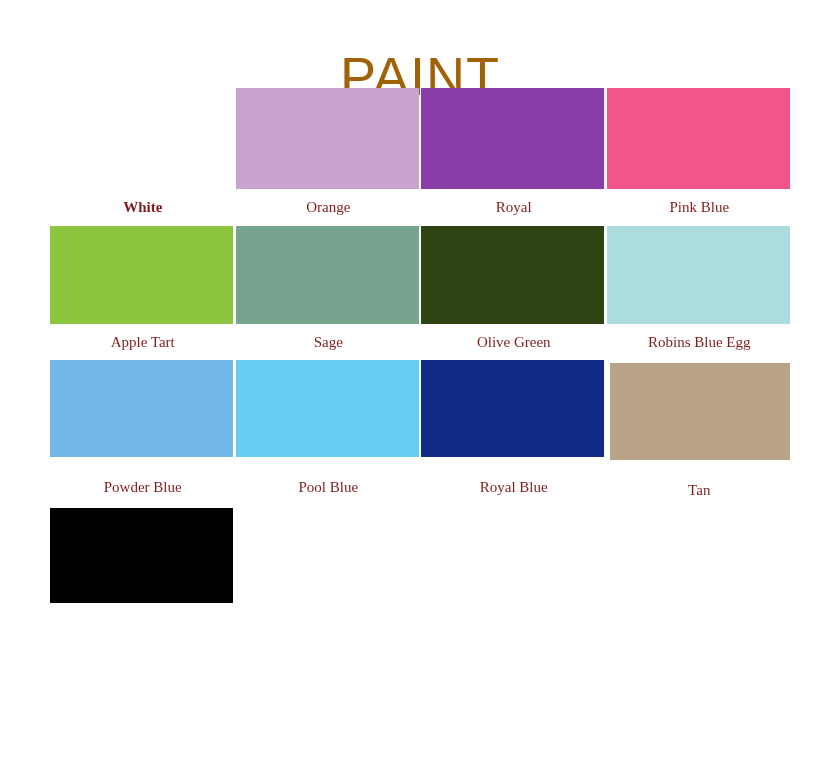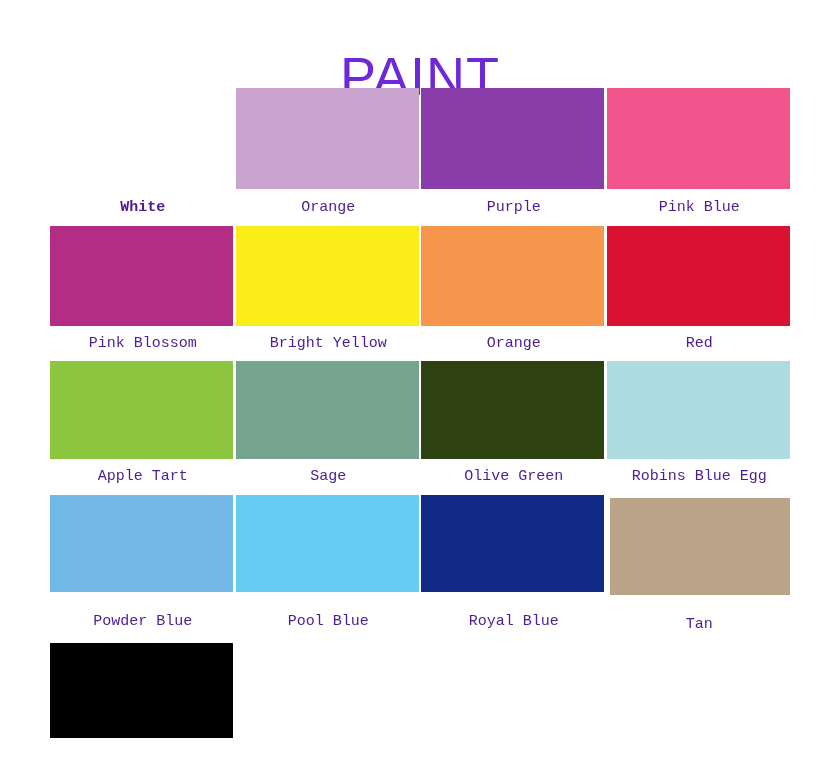--- a/index.html
+++ b/index.html
@@ -22,21 +22,21 @@
     position: absolute;
     top: 8px;
     left: 0;
     width: 840px;
     text-align: center;
     font-family: "Liberation Sans", sans-serif;
     font-size: 54px;
     font-weight: 400;
     letter-spacing: 1px;
     line-height: 64px;
-    color: #6d28d9;
+    color: #a16207;
     white-space: nowrap;
   }
 
   
   #swatch-table {
     position: absolute;
     top: 88px;
     left: 50px;
     width: 742px;
     border-collapse: collapse;
@@ -72,24 +72,24 @@
     font-size: 0;
   }
   .swatch.white {
     background: #ffffff;
   }
 
   .caption {
     display: block;
     height: 36px;
     line-height: 36px;
-    font-family: Liberation Mono, monospace;
+    font-family: Liberation Serif, serif;
     font-size: 15px;
     font-weight: 400;
-    color: #4c1d95;
+    color: #7f1d1d;
     text-align: center;
     white-space: nowrap;
   }
   .caption.bold {
     font-weight: 700;
   }
 
   
   .r1 .swatch { height: 101px; }
   .r1 .caption { height: 37px; line-height: 37px; }
@@ -128,57 +128,31 @@
       </td>
       <td class="col-rule">
         <div class="cell">
           <span class="swatch" style="background-color: rgb(203, 163, 207);"></span>
           <span class="caption">Orange</span>
         </div>
       </td>
       <td class="col-rule">
         <div class="cell">
           <span class="swatch" style="background-color: rgb(138, 61, 168);"></span>
-          <span class="caption">Purple</span>
+          <span class="caption">Royal</span>
         </div>
       </td>
       <td>
         <div class="cell">
           <span class="swatch" style="background-color: rgb(242, 85, 140);"></span>
           <span class="caption">Pink Blue</span>
         </div>
       </td>
     </tr>
 
-    <tr class="r2">
-      <td class="col-rule">
-        <div class="cell">
-          <span class="swatch" style="background-color: rgb(179, 45, 132);"></span>
-          <span class="caption">Pink Blossom</span>
-        </div>
-      </td>
-      <td class="col-rule">
-        <div class="cell">
-          <span class="swatch" style="background-color: rgb(251, 238, 25);"></span>
-          <span class="caption">Bright Yellow</span>
-        </div>
-      </td>
-      <td class="col-rule-orange">
-        <div class="cell">
-          <span class="swatch" style="background-color: rgb(247, 151, 78);"></span>
-          <span class="caption">Orange</span>
-        </div>
-      </td>
-      <td>
-        <div class="cell">
-          <span class="swatch" style="background-color: rgb(217, 18, 50);"></span>
-          <span class="caption">Red</span>
-        </div>
-      </td>
-    </tr>
 
     <tr class="r3">
       <td class="col-rule">
         <div class="cell">
           <span class="swatch" style="background-color: rgb(140, 198, 62);"></span>
           <span class="caption">Apple Tart</span>
         </div>
       </td>
       <td class="col-rule">
         <div class="cell">

